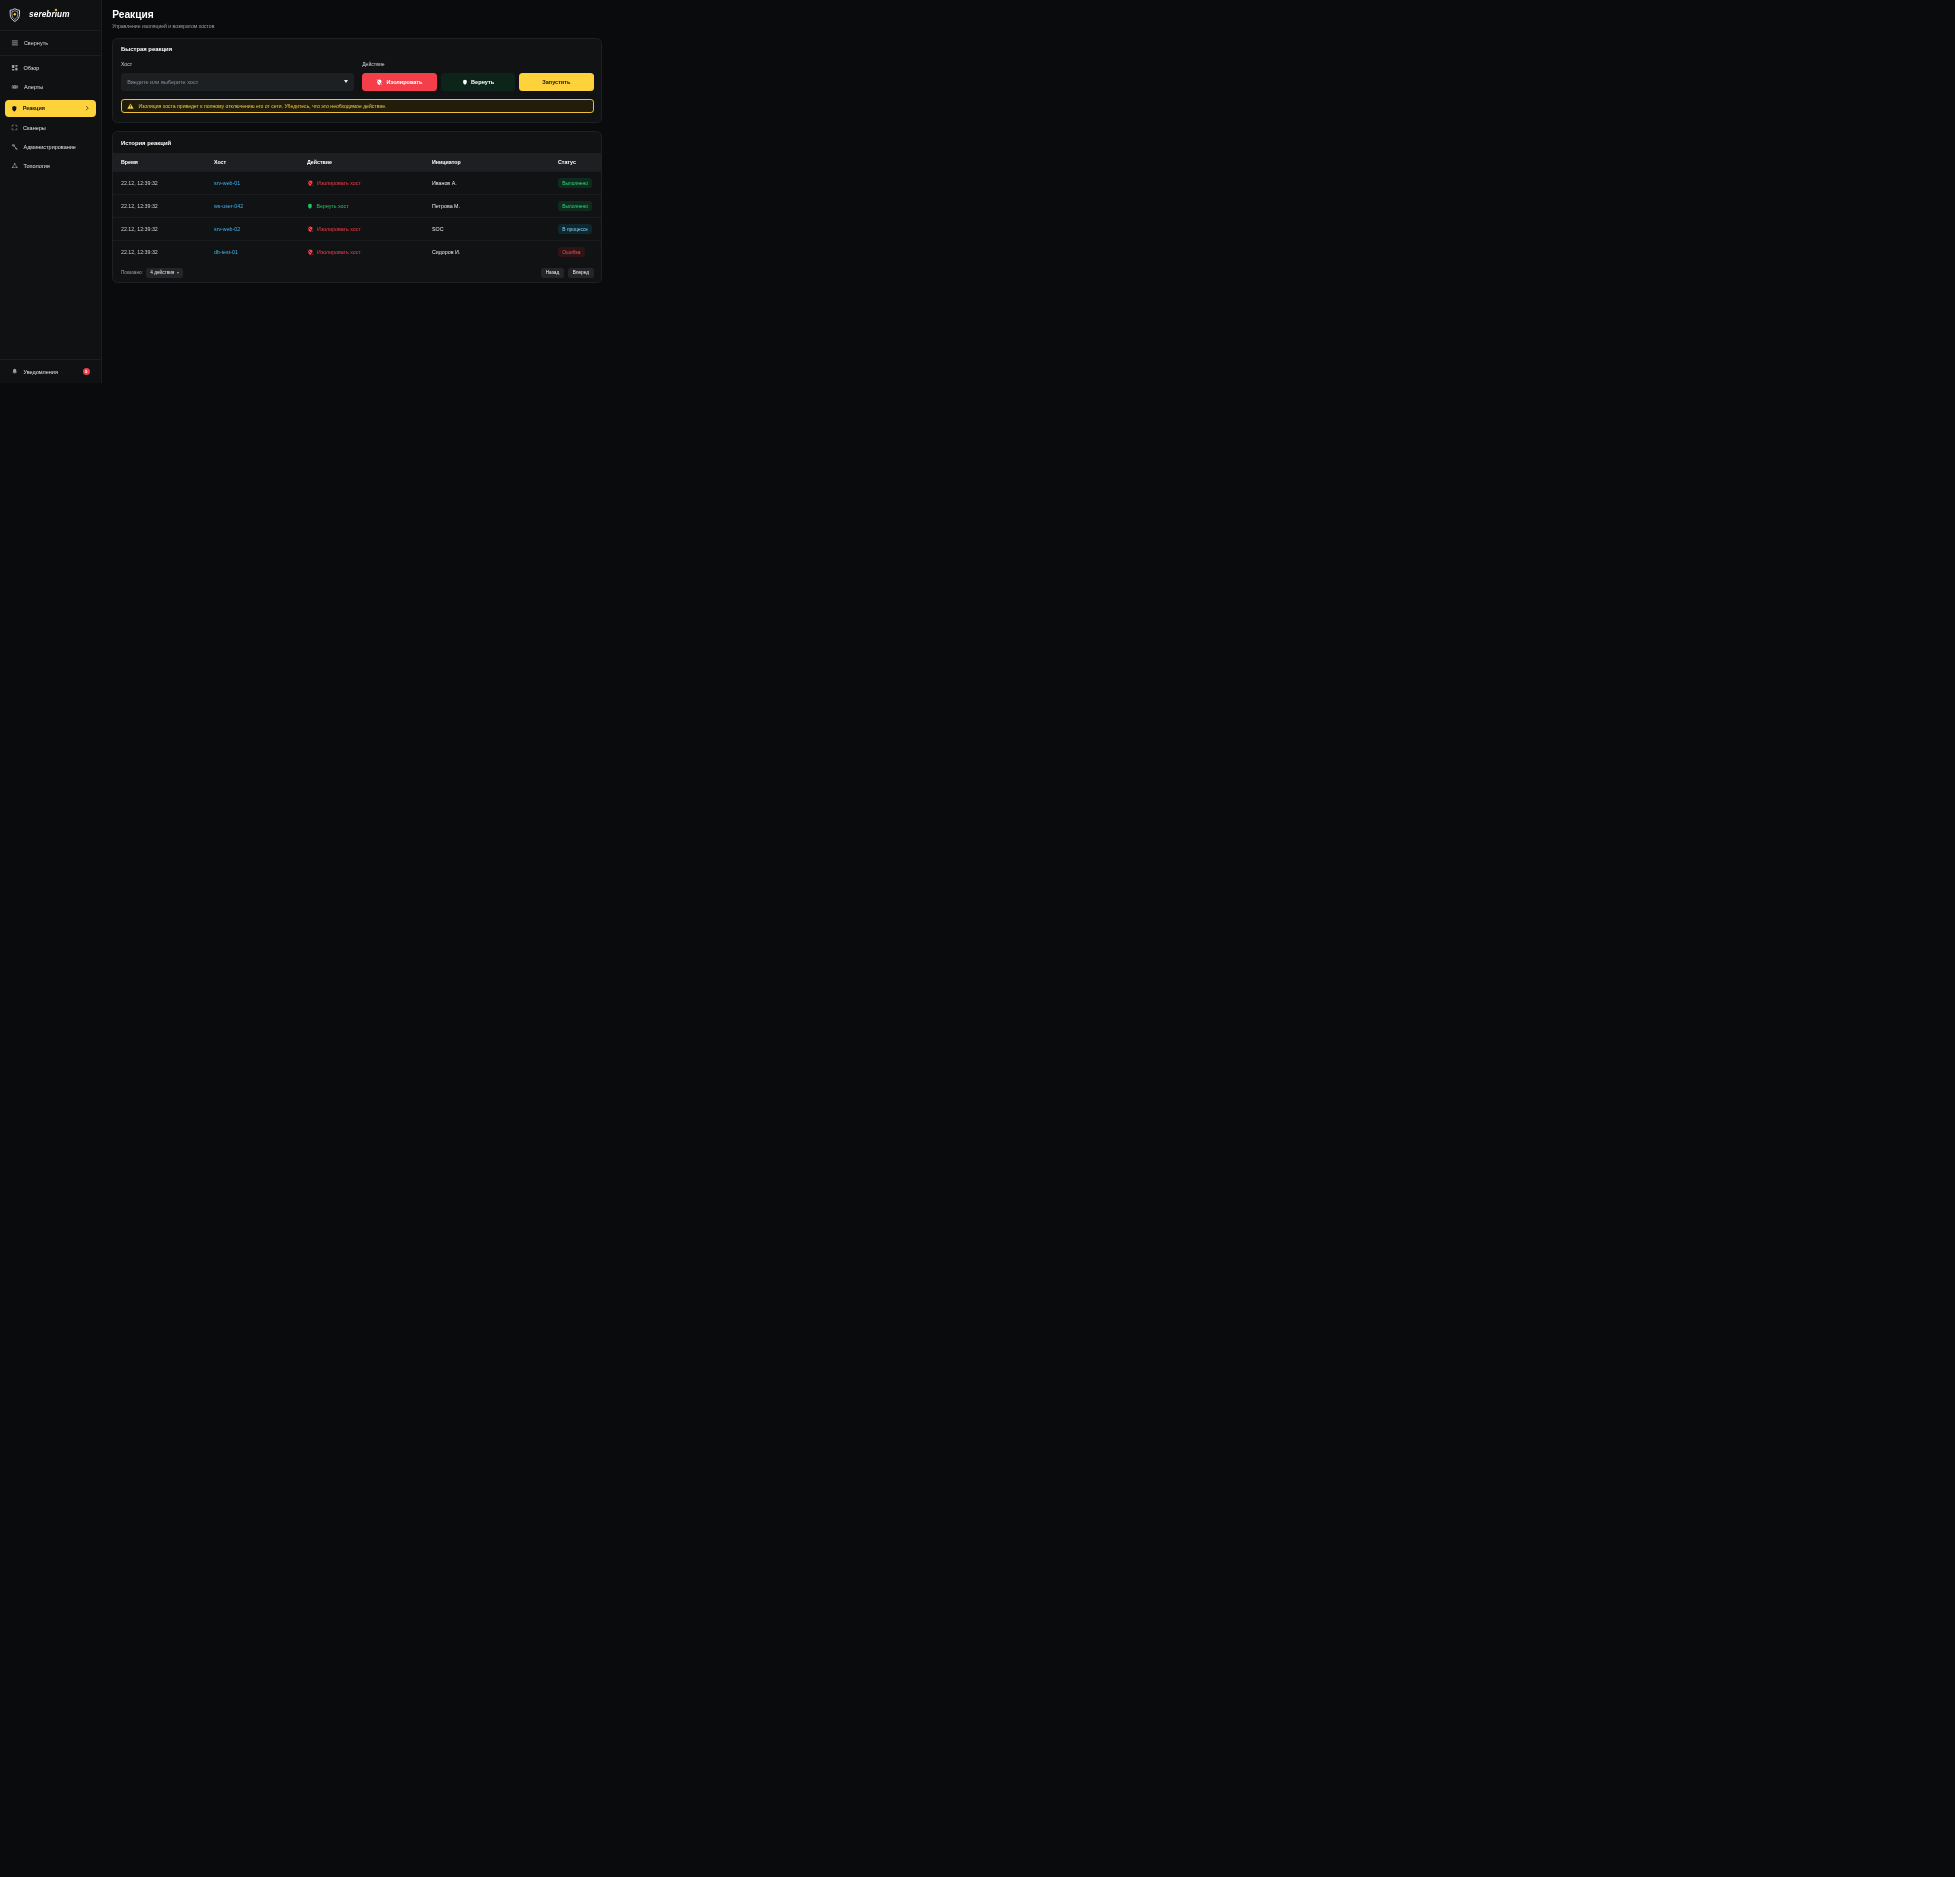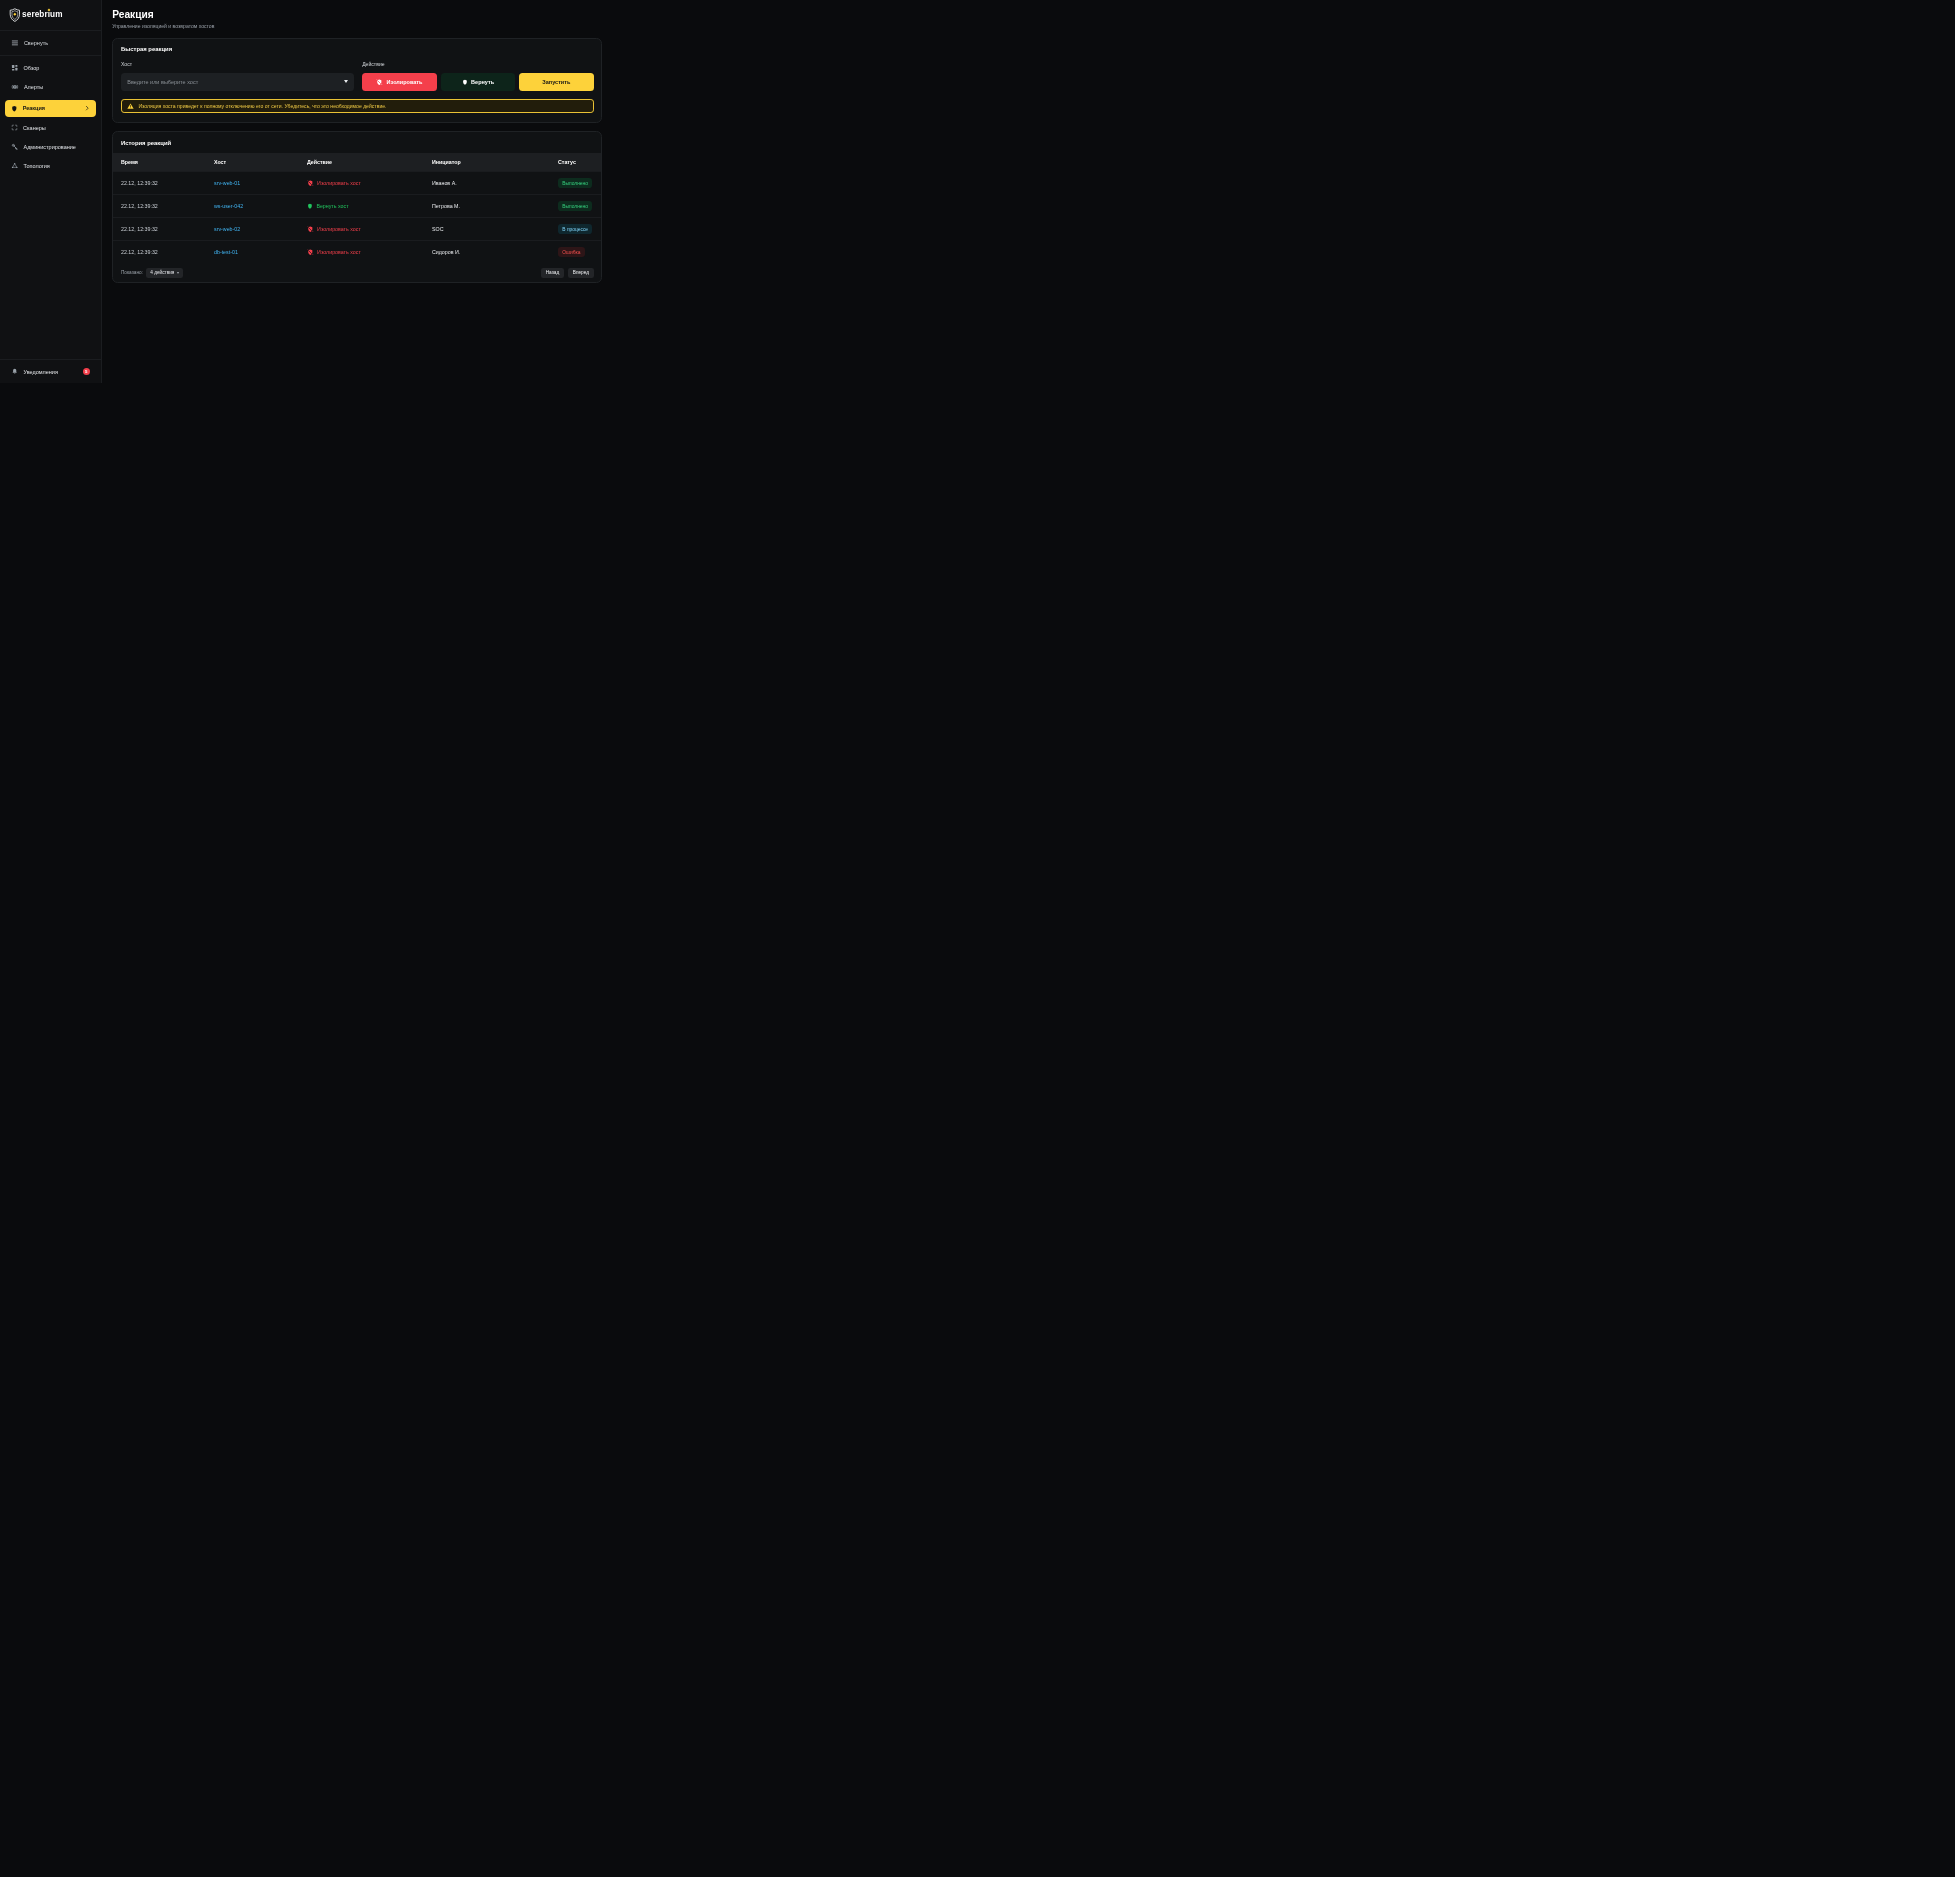--- a/index.html
+++ b/index.html
@@ -17,21 +17,21 @@
   svg{display:block}
 
   
   .sidebar{
     width:102px; height:100%; background:var(--sidebar-bg);
     border-right:0.4px solid #1b1d20; display:flex; flex-direction:column;
     flex-shrink:0;
   }
   .logo-row{
     height:30.5px; border-bottom:0.4px solid #1b1d20;
-    display:flex; align-items:center; padding:0 9.4px; gap:1px;
+    display:flex; align-items:center; padding:0 9.4px; gap:8px;font-style:italic;
   }
   .logo-text{ font-size:8.2px; font-weight:600; color:#fff; letter-spacing:0.1px; position:relative;}
   .i-wrap{position:relative;}
   .i-diamond{
     position:absolute; width:2px; height:2px; background:var(--yellow);
     transform:rotate(45deg); left:0.4px; top:-1.6px;
   }
   .collapse-row{
     height:25.4px; border-bottom:0.4px solid #1b1d20;
     display:flex; align-items:center; padding:0 11px; gap:5.1px;

